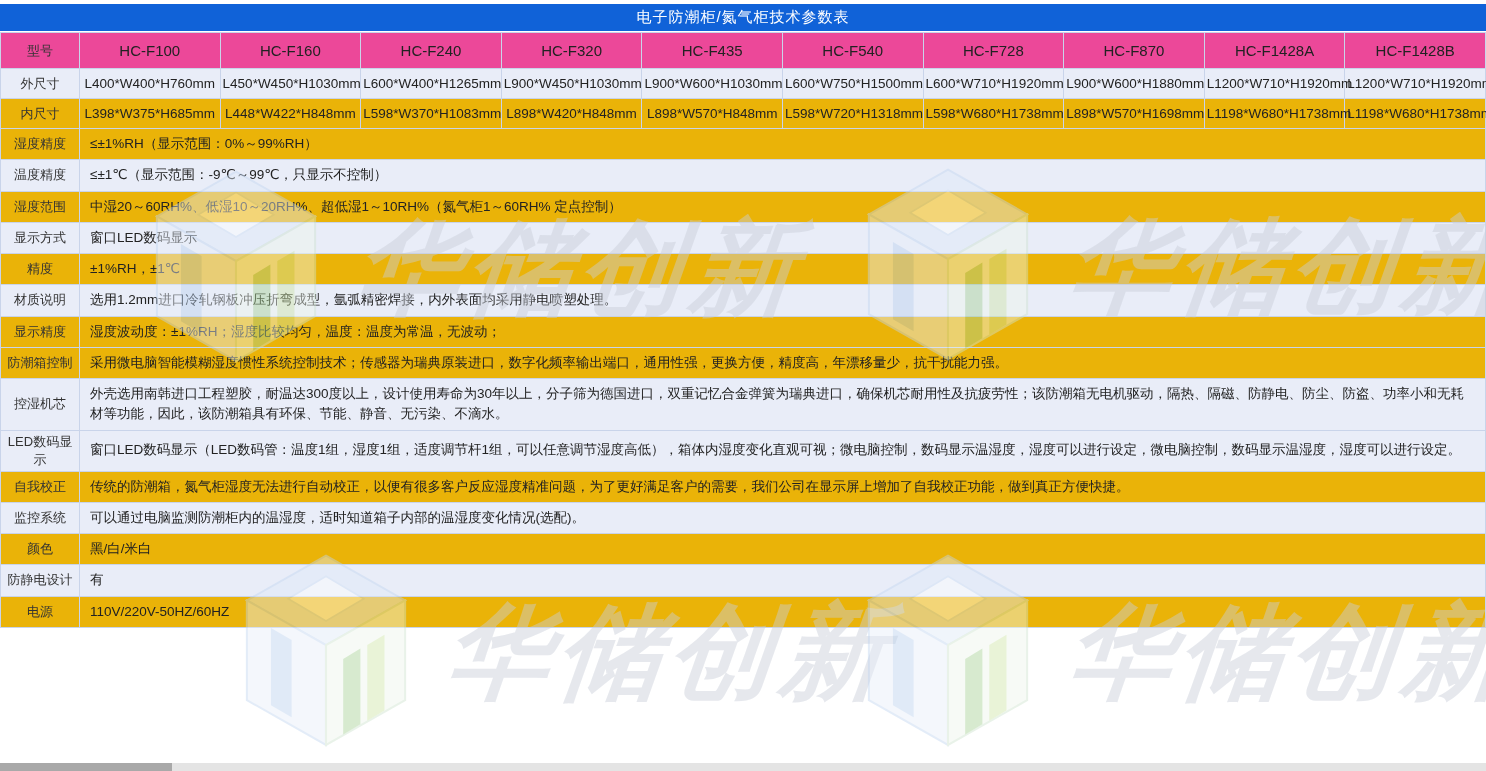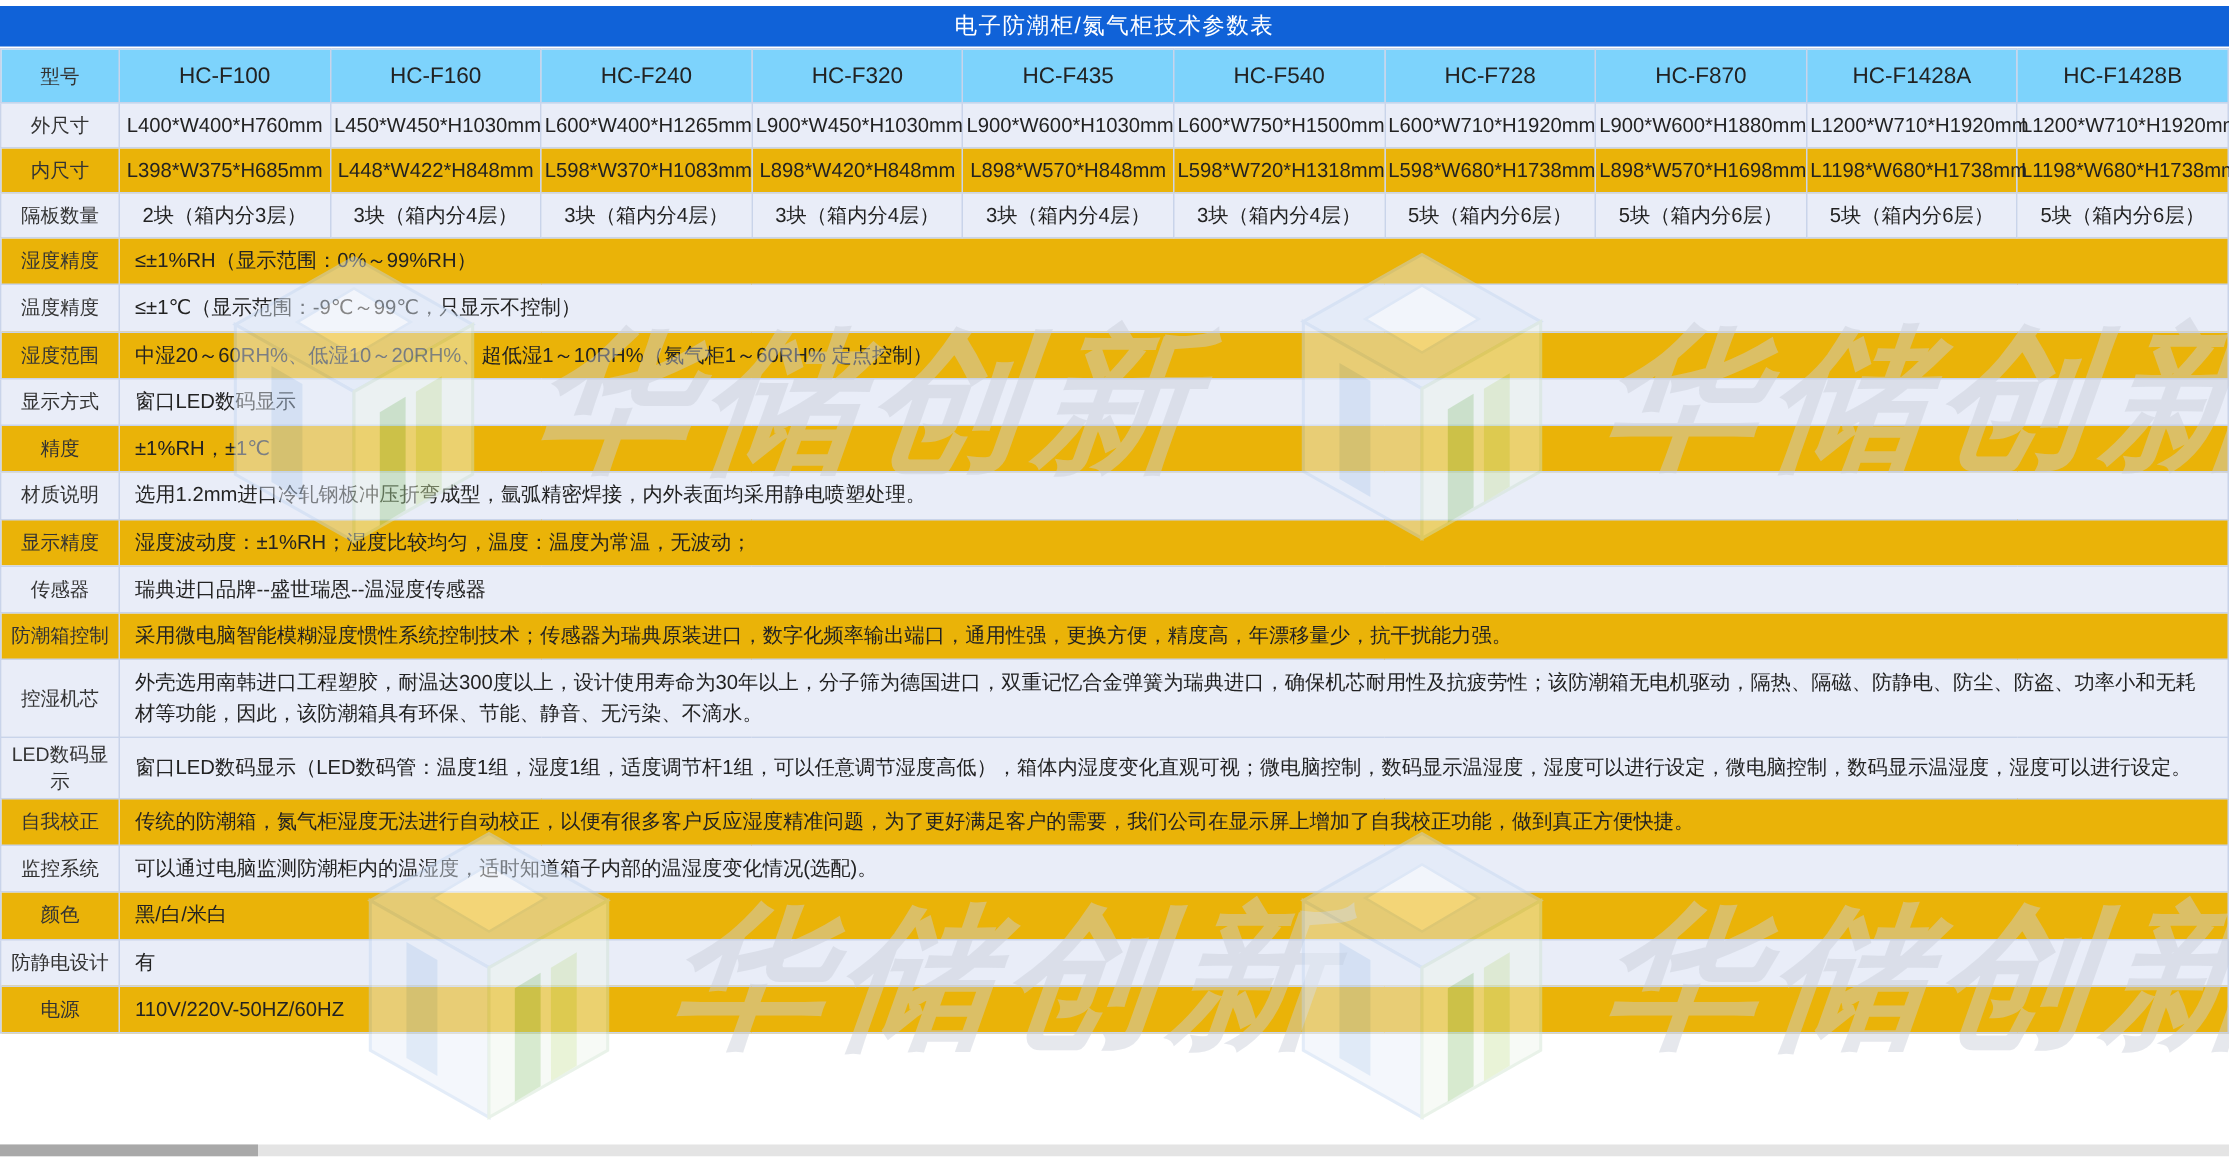--- a/index.html
+++ b/index.html
@@ -19,21 +19,21 @@
     position:relative;z-index:2;margin-top:1px;
   }
   table.spec col.label-col{width:79px;}
   table.spec th,table.spec td{
     border:1px solid #c9d4ea;
     font-weight:normal;
     color:#222;
     box-sizing:border-box;
   }
   thead th{
-    background:#7dd3fc;height:36px;font-size:15px;color:#222;
+    background:#ec4899;height:36px;font-size:15px;color:#222;
     text-align:center;
   }
   thead th.corner{font-size:13px;color:#333;}
   tbody th.row-label{
     font-size:13px;color:#333;text-align:center;padding:2px 2px;
     background:transparent;
   }
   tbody td{font-size:13.5px;}
   td.model-val{text-align:center;height:30px;padding:2px 2px;}
   td.full-val{text-align:left;padding:5px 10px;line-height:1.5;height:30px;}
@@ -114,33 +114,20 @@
         <td class="model-val">L448*W422*H848mm</td>
         <td class="model-val">L598*W370*H1083mm</td>
         <td class="model-val">L898*W420*H848mm</td>
         <td class="model-val">L898*W570*H848mm</td>
         <td class="model-val">L598*W720*H1318mm</td>
         <td class="model-val">L598*W680*H1738mm</td>
         <td class="model-val">L898*W570*H1698mm</td>
         <td class="model-val">L1198*W680*H1738mm</td>
         <td class="model-val">L1198*W680*H1738mm</td>
       </tr>
-      <tr class="alt">
-        <th class="row-label">隔板数量</th>
-        <td class="model-val">2块（箱内分3层）</td>
-        <td class="model-val">3块（箱内分4层）</td>
-        <td class="model-val">3块（箱内分4层）</td>
-        <td class="model-val">3块（箱内分4层）</td>
-        <td class="model-val">3块（箱内分4层）</td>
-        <td class="model-val">3块（箱内分4层）</td>
-        <td class="model-val">5块（箱内分6层）</td>
-        <td class="model-val">5块（箱内分6层）</td>
-        <td class="model-val">5块（箱内分6层）</td>
-        <td class="model-val">5块（箱内分6层）</td>
-      </tr>
       <tr class="plain">
         <th class="row-label">湿度精度</th>
         <td class="full-val" colspan="10">≤±1%RH（显示范围：0%～99%RH）</td>
       </tr>
       <tr class="alt">
         <th class="row-label">温度精度</th>
         <td class="full-val" colspan="10">≤±1℃（显示范围：-9℃～99℃，只显示不控制）</td>
       </tr>
       <tr class="plain">
         <th class="row-label">湿度范围</th>
@@ -154,24 +141,20 @@
         <th class="row-label">精度</th>
         <td class="full-val" colspan="10">±1%RH，±1℃</td>
       </tr>
       <tr class="alt">
         <th class="row-label">材质说明</th>
         <td class="full-val" colspan="10">选用1.2mm进口冷轧钢板冲压折弯成型，氩弧精密焊接，内外表面均采用静电喷塑处理。</td>
       </tr>
       <tr class="plain">
         <th class="row-label">显示精度</th>
         <td class="full-val" colspan="10">湿度波动度：±1%RH；湿度比较均匀，温度：温度为常温，无波动；</td>
-      </tr>
-      <tr class="alt">
-        <th class="row-label">传感器</th>
-        <td class="full-val" colspan="10">瑞典进口品牌--盛世瑞恩--温湿度传感器</td>
       </tr>
       <tr class="plain">
         <th class="row-label">防潮箱控制</th>
         <td class="full-val" colspan="10">采用微电脑智能模糊湿度惯性系统控制技术；传感器为瑞典原装进口，数字化频率输出端口，通用性强，更换方便，精度高，年漂移量少，抗干扰能力强。</td>
       </tr>
       <tr class="alt">
         <th class="row-label">控湿机芯</th>
         <td class="full-val" colspan="10">外壳选用南韩进口工程塑胶，耐温达300度以上，设计使用寿命为30年以上，分子筛为德国进口，双重记忆合金弹簧为瑞典进口，确保机芯耐用性及抗疲劳性；该防潮箱无电机驱动，隔热、隔磁、防静电、防尘、防盗、功率小和无耗材等功能，因此，该防潮箱具有环保、节能、静音、无污染、不滴水。</td>
       </tr>
       <tr class="alt">

